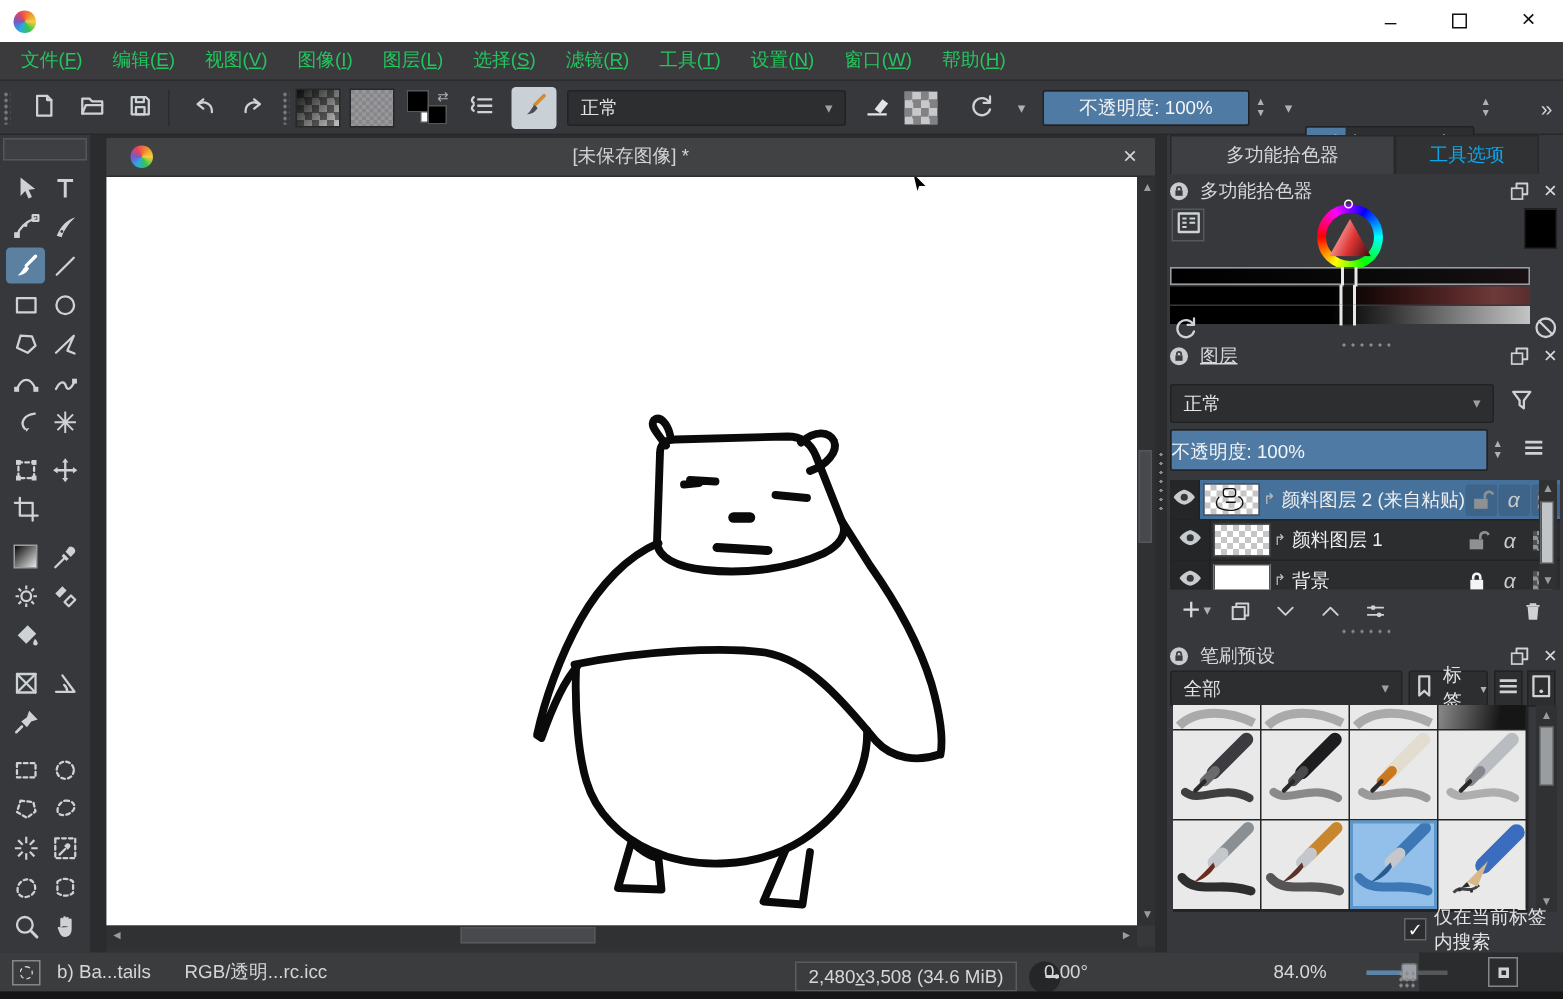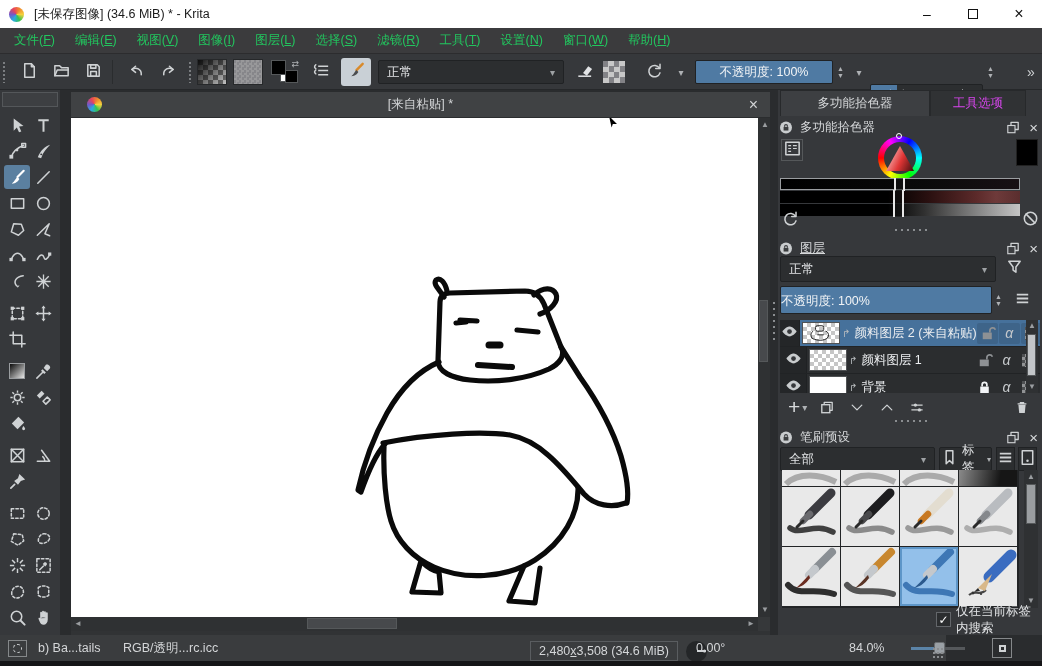--- a/index.html
+++ b/index.html
@@ -61,21 +61,21 @@
   .sb-thumb{position:absolute;background:#47494c;border:1px solid #55585a;}
 
   
   #splitter{left:770px;top:90px;width:8px;height:545px;background:#2a2c2e;}
   .vdots{position:absolute;left:2px;top:210px;width:4px;height:40px;background:radial-gradient(circle,#8a8d90 1px,transparent 1.2px) 0 0/4px 6px;}
 
   
   #rightpanels{left:778px;top:90px;width:264px;height:545px;background:#36383b;}
   .ptab{position:absolute;top:0;height:26px;display:flex;align-items:center;justify-content:center;border:1px solid #27292b;border-bottom:none;color:#d6d8da;}
   .ptab.active{background:#3d3f42;}
-  .ptab.inactive{background:#303234;color:#d946ef;align-items:center;}
+  .ptab.inactive{background:#303234;color:#0ea5e9;align-items:center;}
   .docker-header{position:absolute;left:0;width:264px;height:18px;display:flex;align-items:center;color:#d6d8da;}
   .docker-title{margin-left:6px;}
   .dk-right{position:absolute;right:4px;top:0;display:flex;gap:8px;align-items:center;height:18px;}
   .icon16{width:16px;height:16px;display:flex;align-items:center;justify-content:center;}
   .closex{color:#d6d8da;font-size:15px;}
 
   
   .wheel{position:absolute;width:44px;height:44px;border-radius:50%;background:conic-gradient(from -90deg,#f00,#f0f,#00f,#0ff,#0f0,#ff0,#f00);}
   .wheel::after{content:"";position:absolute;left:6px;top:6px;width:32px;height:32px;border-radius:50%;background:#36383b;}
   .wheel-tri{position:absolute;width:28px;height:25px;clip-path:polygon(50% 0,100% 100%,0 100%);background:linear-gradient(115deg,#ffd8d8 5%,#e03535 55%,#3a0d0d 100%);z-index:2;}
@@ -127,21 +127,20 @@
   #bottom-strip{left:0;top:661px;width:1042px;height:5px;background:#151517;}
   u{text-decoration:underline;}
 </style>
 </head>
 <body>
 
 <div id="app">
 
   <div id="titlebar" class="abs">
     <span class="krita-logo"></span>
-    <span id="win-title">[未保存图像]  (34.6 MiB)  * - Krita</span>
     <div class="win-controls">
       <div class="win-btn">
           <span>–</span>
         </div>
       <div class="win-btn">
           <span class="maxbox"></span>
         </div>
       <div class="win-btn">
           <span style="font-size:16px;">×</span>
         </div>
@@ -589,21 +588,21 @@
               </svg>
             </span>
           </div>
         </div>
       </div>
   </div>
 
   <div id="canvas-window" class="abs">
     <div id="canvas-tabbar">
       <span class="krita-logo" style="margin-left:16px;z-index:2;"></span>
-      <span id="canvas-tab-title">[来自粘贴]  *</span>
+      <span id="canvas-tab-title">[未保存图像]  *</span>
       <span id="canvas-tab-close">×</span>
     </div>
     <div id="canvas-area">
       <svg viewBox="71 118 687 499" width="687" height="499">
         <rect x="71" y="118" width="687" height="499" fill="#ffffff"></rect>
         <g fill="none" stroke="#0a0a0a" stroke-width="5.2" stroke-linecap="round" stroke-linejoin="round">
           <path d="M450 293 L525 291 C536 291 541 297 544 304 L561 347 C566 356 559 364 549 369 C527 379 497 383 470 380 C452 378 438 372 438 361 L440 302 C440 296 444 293 450 293 Z"></path>
           <path d="M444 297 C438 288 433 284 436 280 C440 277 445 282 447 291"></path>
           <path d="M534 295 C544 286 553 288 556 294 C559 301 551 310 540 314"></path>
           <path d="M456 323 L466 322 M460 320 L477 321 M517 330 L538 332"></path>
@@ -690,21 +689,21 @@
           </svg></span>
       </div>
     <div class="abs icon16" style="left:244px;top:122px;">
         <span><svg viewBox="0 0 20 20" width="19" height="19">
             <circle cx="10" cy="10" r="6.5" fill="none" stroke="#cfd2d4" stroke-width="1.6" stroke-linecap="round" stroke-linejoin="round"></circle>
             <path d="M5.4 5.4 L14.6 14.6" fill="none" stroke="#cfd2d4" stroke-width="1.6" stroke-linecap="round" stroke-linejoin="round"></path>
           </svg></span>
       </div>
     <div class="hdots" style="left:115px;top:138px;"></div>
 
-    <div class="docker-header" style="top:149px;text-decoration:underline;">
+    <div class="docker-header" style="top:138px;text-decoration:underline;">
       <span class="icon16">
           <svg viewBox="0 0 20 20" width="19" height="19">
             <circle cx="10" cy="10" r="7.5" fill="#c9ccce"></circle>
             <rect x="7" y="9.2" width="6" height="4.6" fill="#3a3c3e"></rect>
             <path d="M8.2 9.2 V8.2 a1.8 1.8 0 0 1 3.6 0 V9.2" stroke="#3a3c3e" stroke-width="1.4" fill="none"></path>
           </svg>
         </span>
       <span class="docker-title">图层</span>
       <span class="dk-right">
         <span class="icon16">

